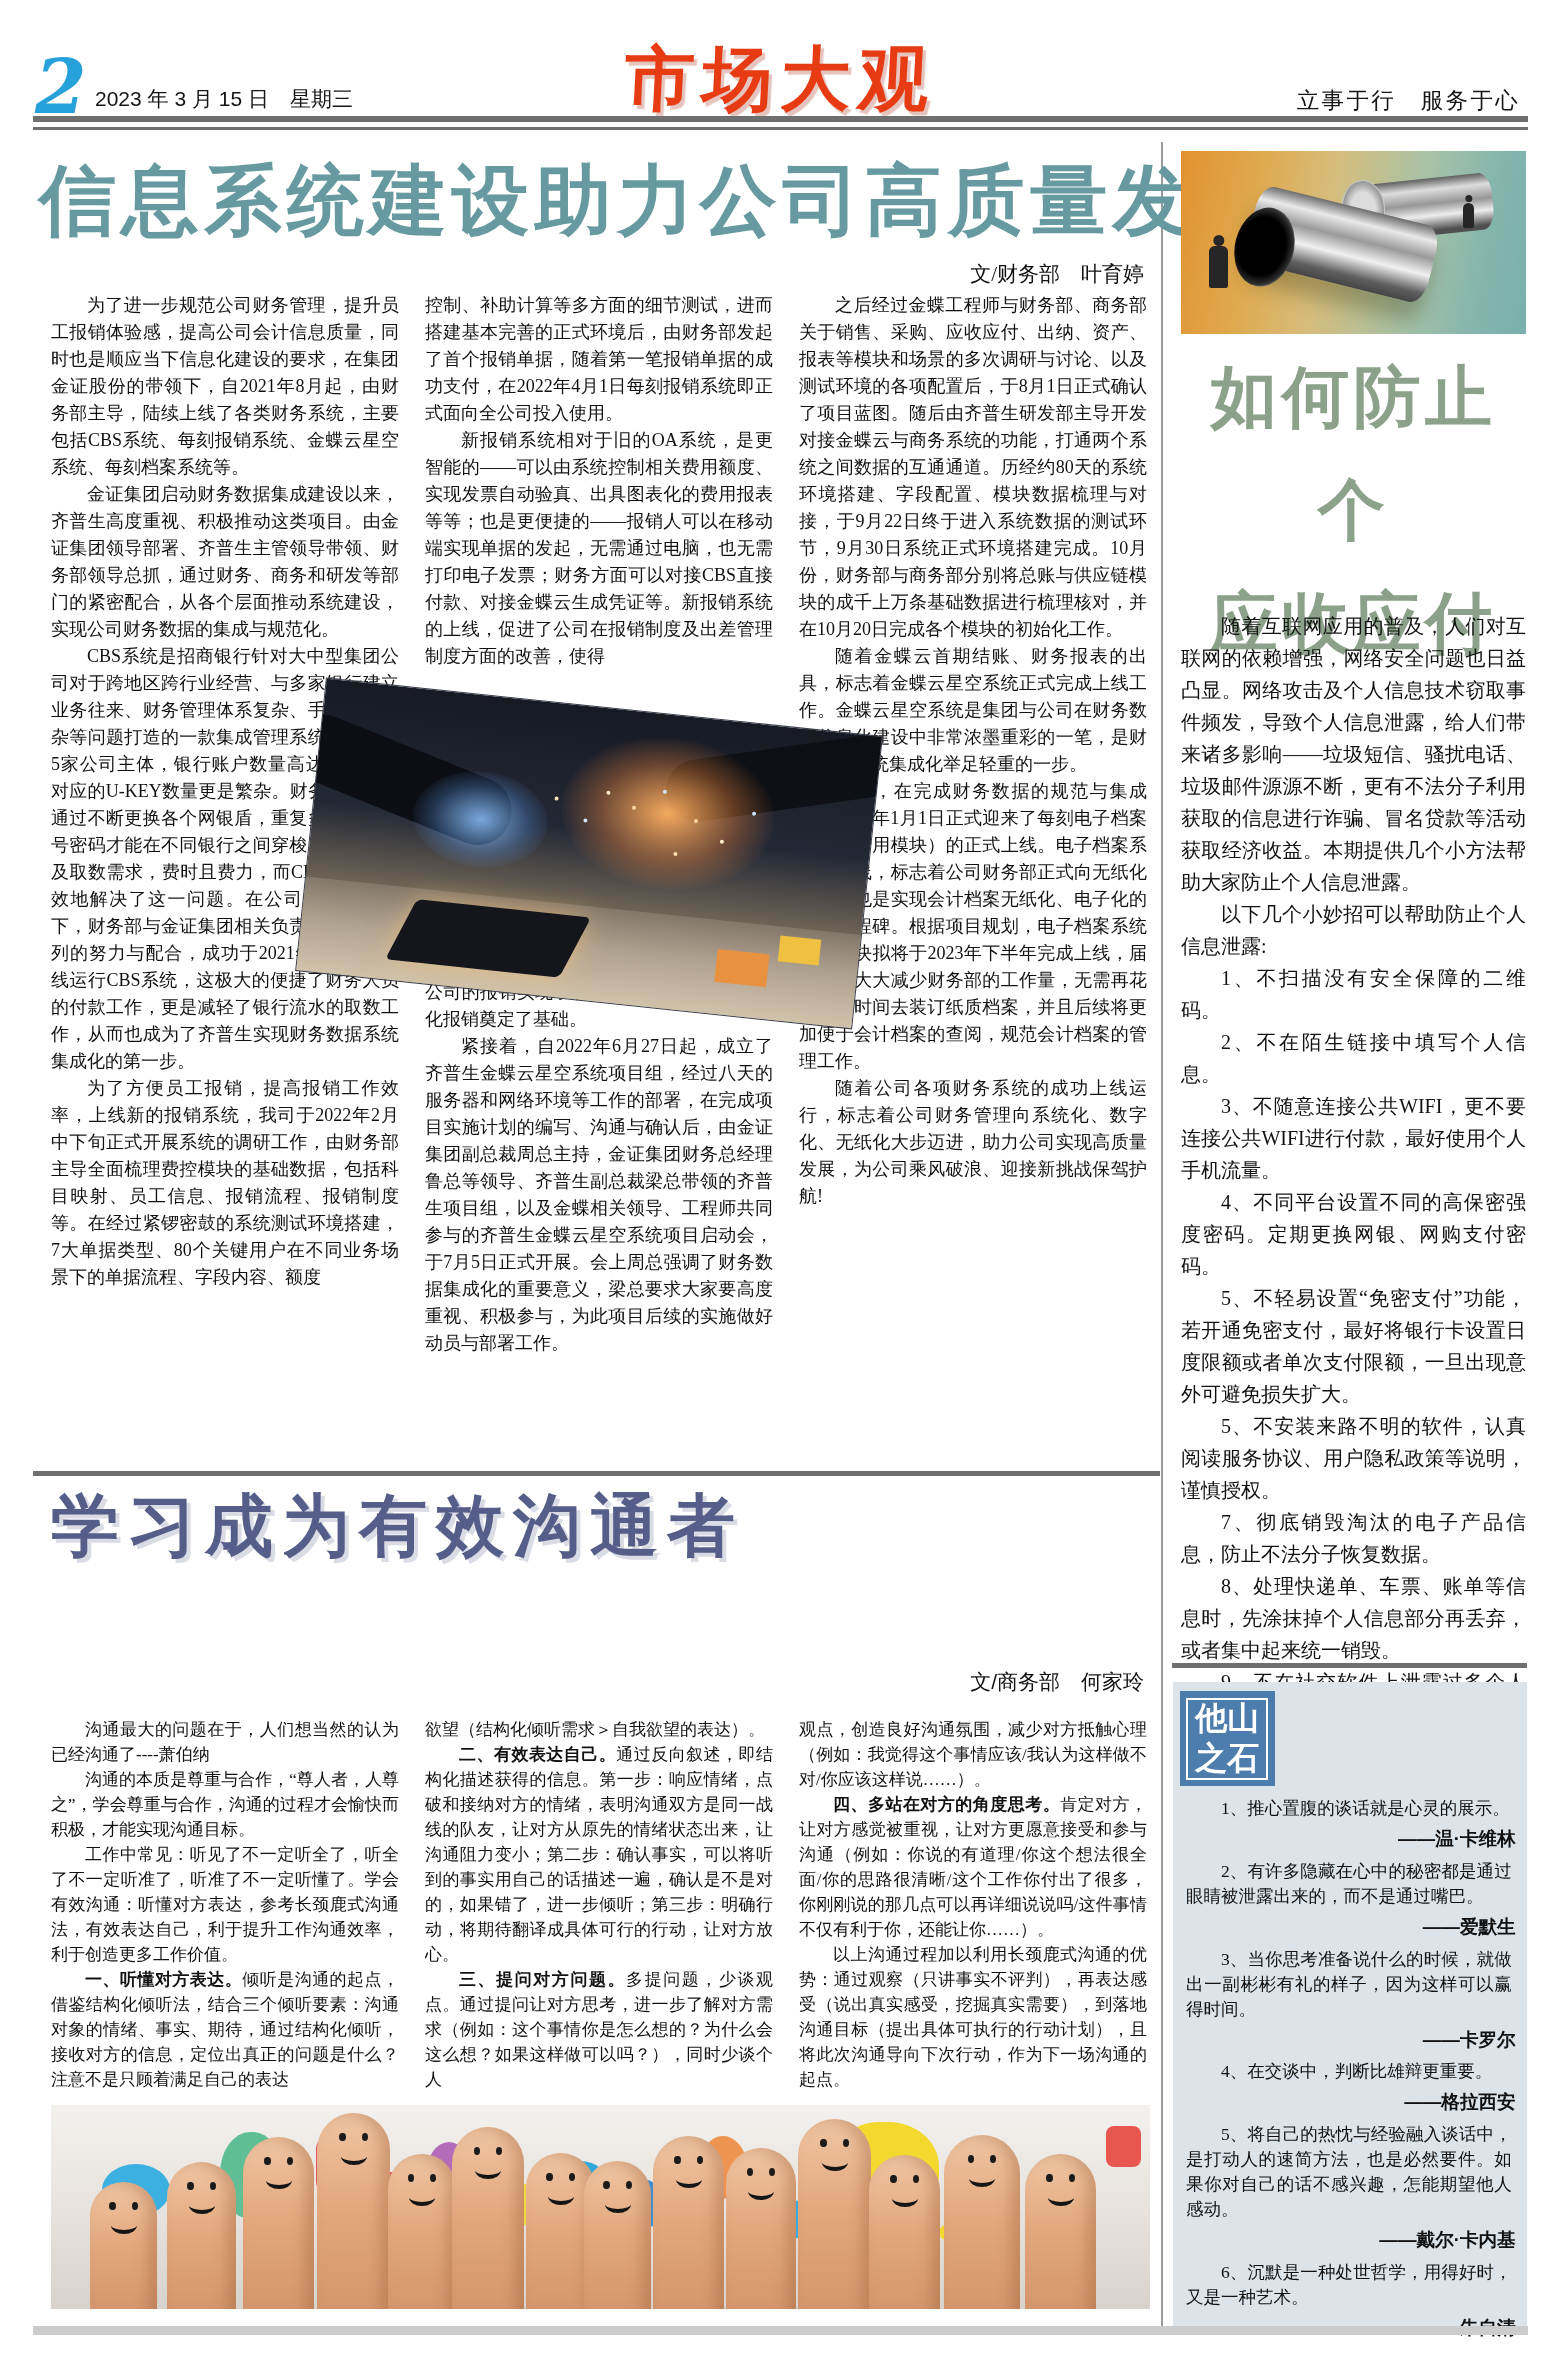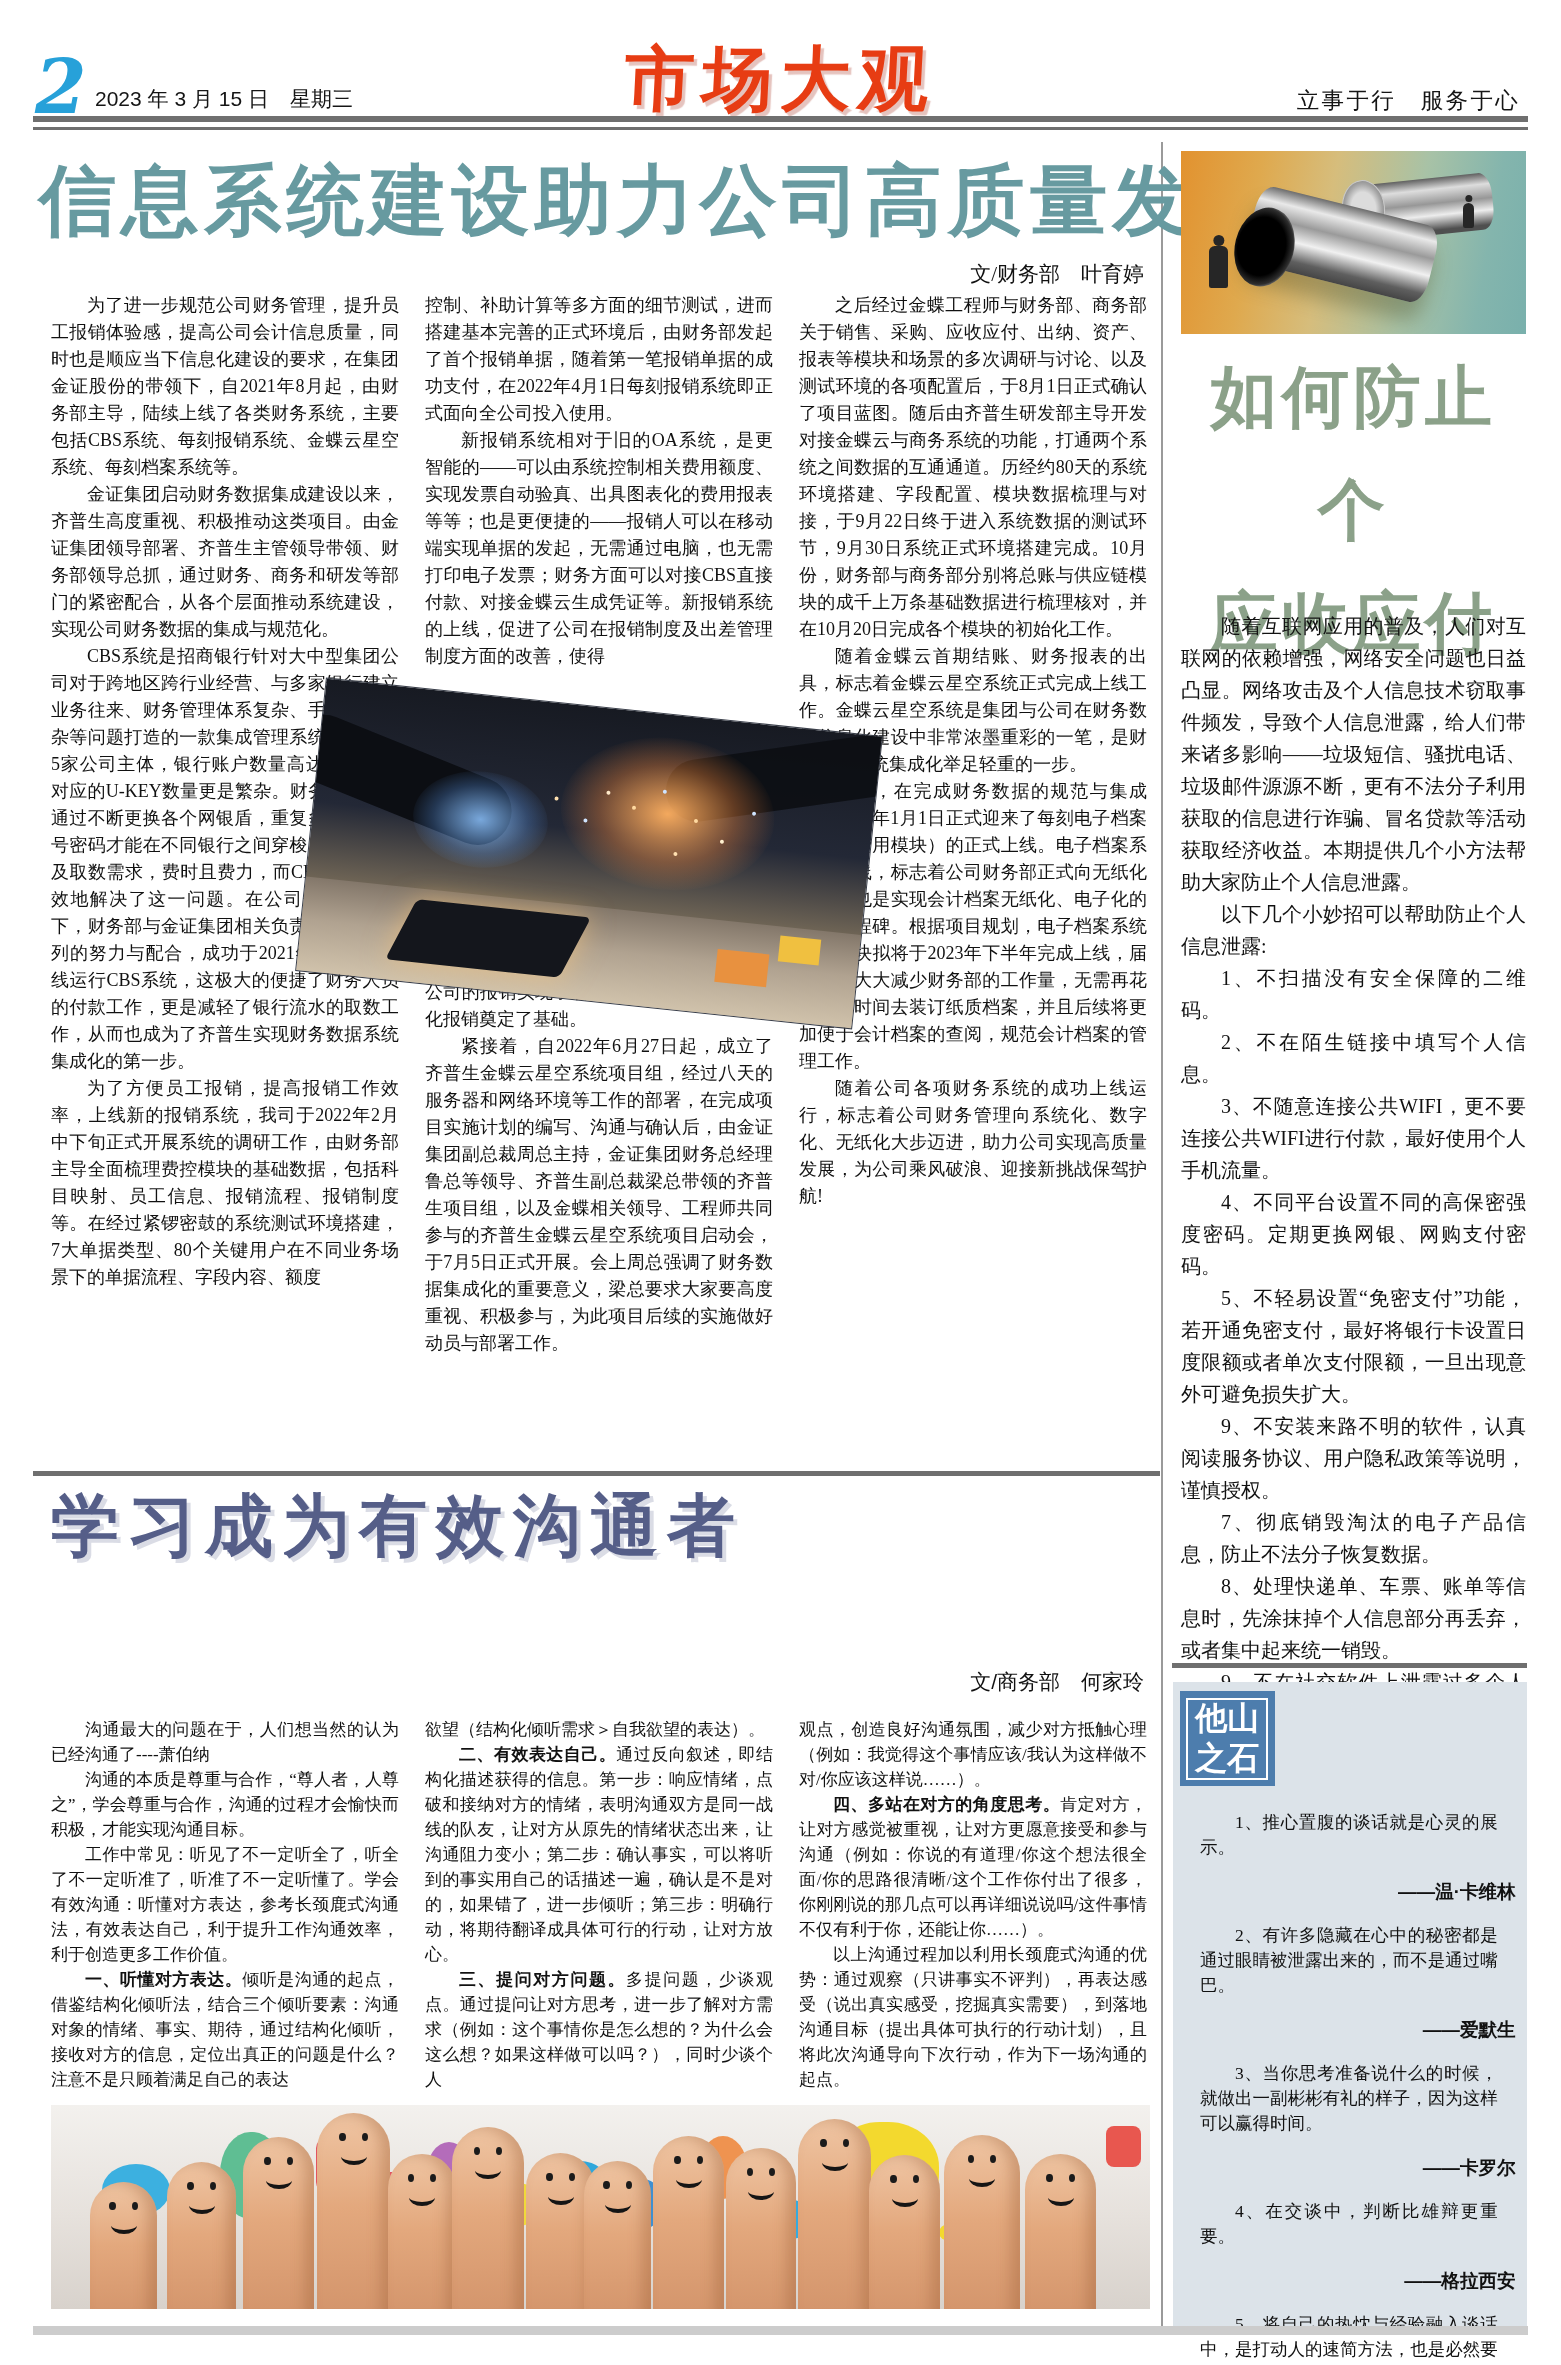--- a/index.html
+++ b/index.html
@@ -103,21 +103,21 @@
   .sb-body p{margin:0;font-size:20px;line-height:32px;text-align:justify;text-indent:2em;}
   .sb-rule{left:1172px;top:1663px;width:355px;height:4.5px;background:#6f6f6f;}
 
   .quote-box{left:1173px;top:1682px;width:354px;height:646px;background:#dce3e9;}
   .badge{position:absolute;left:6.8px;top:9px;width:95px;height:95px;background:#4d7dad;
          display:flex;align-items:center;justify-content:center;}
   .badge-in{width:78px;height:78px;border:2.8px solid #ffffff;display:flex;flex-direction:column;
             align-items:center;justify-content:center;color:#fff;font-weight:bold;
             font-size:32px;line-height:1.22;font-family:"Liberation Serif", serif;}
   .quotes{position:absolute;left:0;top:110px;width:100%;padding:0 11.3px 0 9px;box-sizing:border-box;}
-  .qt{margin:18px;font-size:17.5px;line-height:25px;text-align:justify;text-indent:2em;color:#111;}
+  .qt{margin:4px;font-size:17.5px;line-height:25px;text-align:justify;text-indent:2em;color:#111;}
   .qa{margin:0 0 6.8px 0;text-align:right;font-weight:bold;font-size:18.6px;line-height:27px;
       font-family:"Liberation Sans", sans-serif;color:#111;}
 
   .bottom-bar{left:33px;top:2326px;width:1495px;height:9px;background:#cccccc;}
 </style>
 </head>
 <body>
 
 <div class="page">
 
@@ -350,21 +350,21 @@
   </div>
 
   <div class="abs sb-body">
     <p>随着互联网应用的普及，人们对互联网的依赖增强，网络安全问题也日益凸显。网络攻击及个人信息技术窃取事件频发，导致个人信息泄露，给人们带来诸多影响——垃圾短信、骚扰电话、垃圾邮件源源不断，更有不法分子利用获取的信息进行诈骗、冒名贷款等活动获取经济收益。本期提供几个小方法帮助大家防止个人信息泄露。</p>
     <p>以下几个小妙招可以帮助防止个人信息泄露:</p>
     <p>1、不扫描没有安全保障的二维码。</p>
     <p>2、不在陌生链接中填写个人信息。</p>
     <p>3、不随意连接公共WIFI，更不要连接公共WIFI进行付款，最好使用个人手机流量。</p>
     <p>4、不同平台设置不同的高保密强度密码。定期更换网银、网购支付密码。</p>
     <p>5、不轻易设置“免密支付”功能，若开通免密支付，最好将银行卡设置日度限额或者单次支付限额，一旦出现意外可避免损失扩大。</p>
-    <p>9、不安装来路不明的软件，认真阅读服务协议、用户隐私政策等说明，谨慎授权。</p>
+    <p>5、不安装来路不明的软件，认真阅读服务协议、用户隐私政策等说明，谨慎授权。</p>
     <p>7、彻底销毁淘汰的电子产品信息，防止不法分子恢复数据。</p>
     <p>8、处理快递单、车票、账单等信息时，先涂抹掉个人信息部分再丢弃，或者集中起来统一销毁。</p>
     <p>9、不在社交软件上泄露过多个人信息，晒照时尽量模糊含有个人信息或标注的真实身份信息。在公开网站平台填写个人信息时，避免使用真名或者个人信息填写。</p>
   </div>
 
   <div class="abs sb-rule"></div>
 
   <div class="abs quote-box">
     <div class="badge">
       <div class="badge-in">

